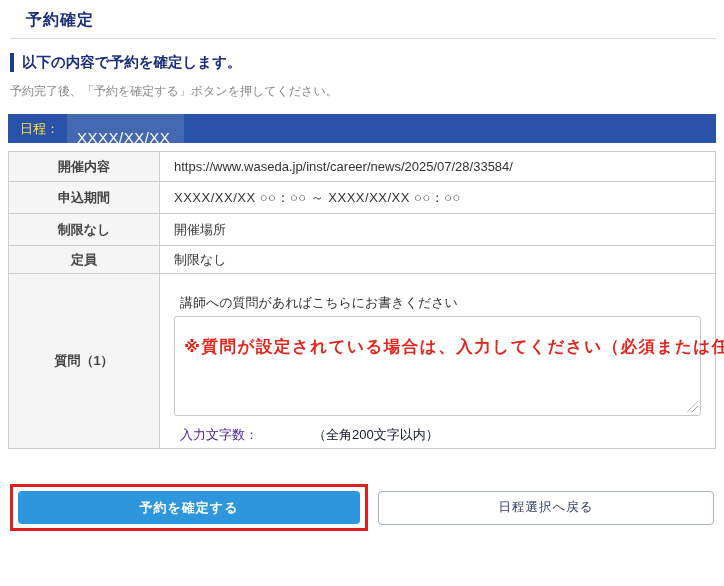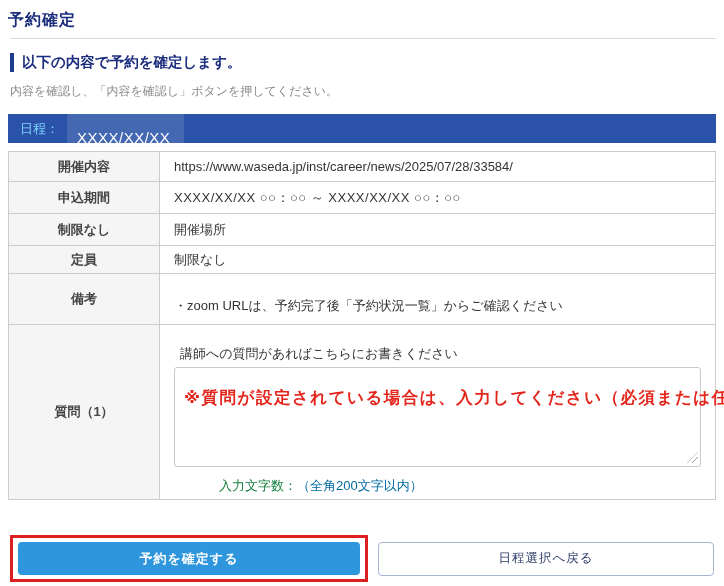--- a/index.html
+++ b/index.html
@@ -1,29 +1,29 @@
 <!DOCTYPE html>
 <html><head>
 <meta charset="utf-8">
 <style>
   html,body{margin:0;padding:0;background:#ffffff;width:724px;height:586px;overflow:hidden;
     font-family:"Liberation Sans","DejaVu Sans",sans-serif;color:#333;}
   .wrap{padding:8px 8px 0 8px;}
 
   
-  .page-title{margin:2px 0 0 0;font-size:16px;font-weight:bold;color:#1b2d7d;letter-spacing:1px;}
+  .page-title{margin:2px 0 0 18px;font-size:16px;font-weight:bold;color:#1b2d7d;letter-spacing:1px;}
   .title-rule{border:none;border-top:1px solid #d9d9d9;margin:7px 0 0 2px;}
   .subheader{display:flex;align-items:center;margin:14px 0 0 2px;}
   .accent-bar{width:4px;height:19px;background:#1e3c8c;margin-right:8px;}
   .subtitle{font-size:14.5px;font-weight:bold;color:#1b2d7d;text-align:center;}
   .instruction{margin:11px 0 0 2px;font-size:12px;color:#888;}
 
   
   .schedule-bar{margin-top:14px;height:29px;background:#2a52a8;display:flex;align-items:center;padding-left:12px;box-sizing:border-box;}
-  .schedule-label{color:#7dd3fc;font-size:13px;}
+  .schedule-label{color:#fde047;font-size:13px;}
   .schedule-date{color:#fff;font-size:15px;background:rgba(255,255,255,0.13);padding:20px 14px 2px 10px;margin-left:8px;letter-spacing:0.5px;}
 
   
   table.details{margin-top:8px;width:708px;border-collapse:collapse;table-layout:fixed;}
   table.details th{width:148px;background:#f5f5f5;border:1px solid #cccccc;font-size:13px;font-weight:bold;color:#444;text-align:center;vertical-align:middle;}
   table.details td{border:1px solid #cccccc;font-size:13px;color:#333;padding:4px 14px;vertical-align:middle;background:#fff;}
   tr.r-time{height:28px;} tr.r-content{height:30px;} tr.r-period{height:32px;}
   tr.r-place{height:32px;} tr.r-capacity{height:28px;}
   tr.r-remarks{height:51px;}
   tr.r-remarks td{vertical-align:bottom;padding-bottom:9px;}
@@ -33,43 +33,43 @@
   
   td.q-cell{padding:8px 13px 6px 6px;vertical-align:top;}
   .q-hint{font-size:13px;color:#333;margin:16px 0 4px 6px;}
   .ta-wrap{position:relative;}
   textarea.q-textarea{width:100%;height:100px;box-sizing:border-box;border:1px solid #c9c9c9;border-radius:3px;resize:none;font-family:inherit;font-size:13px;padding:6px 8px;outline:none;display:block;}
   .annotation{position:absolute;left:10px;top:20px;color:#e3251c;font-weight:bold;font-size:16.5px;letter-spacing:1.5px;white-space:nowrap;pointer-events:none;}
   .resize-handle{position:absolute;right:3px;bottom:4px;width:11px;height:11px;
     background:repeating-linear-gradient(135deg,transparent 0 3px,#9a9a9a 3px 4px);
     clip-path:polygon(100% 0,100% 100%,0 100%);cursor:nwse-resize;}
   .counter-line{margin:10px 0 0 6px;font-size:13px;display:flex;align-items:center;}
-  .char-count-label{color:#15803d;margin-left:39px;}
-  .char-limit{color:#0369a1;}
+  .char-count-label{color:#4c1d95;}
+  .char-limit{color:#0f172a;margin-left:55px;}
 
   
   .btn-row{margin-top:35px;display:flex;justify-content:space-between;align-items:center;padding:0 2px;}
   .highlight-box{border:3px solid #df1f1f;padding:4px 5px;display:inline-block;}
   .btn-confirm{display:block;width:342px;height:33px;background:#2d96dd;color:#fff;font-weight:bold;font-size:13px;border:none;border-radius:4px;cursor:pointer;font-family:inherit;letter-spacing:1px;}
   .btn-back{width:336px;height:34px;background:#fff;color:#2b3a66;font-size:12.5px;border:1px solid #a9b3d2;border-radius:4px;cursor:pointer;font-family:inherit;letter-spacing:1px;}
 </style>
 </head>
 <body>
 
 <div class="wrap">
 
   <div class="page-title">予約確定</div>
   <hr class="title-rule">
 
   <div class="subheader">
     <span class="accent-bar"></span>
     <span class="subtitle">以下の内容で予約を確定します。</span>
   </div>
 
-  <div class="instruction">内容を確認し、「内容を確認し」ボタンを押してください。</div>
+  <div class="instruction">予約完了後、「予約を確定する」ボタンを押してください。</div>
 
   <div class="schedule-bar">
     <span class="schedule-label">日程：</span>
     <span class="schedule-date">XXXX/XX/XX</span>
   </div>
 
   <table class="details">
     <tbody>
     <tr class="r-content">
       <th>開催内容</th>
@@ -79,24 +79,20 @@
       <th>申込期間</th>
       <td class="val-period">XXXX/XX/XX ○○：○○ ～ XXXX/XX/XX ○○：○○</td>
     </tr>
     <tr class="r-place">
       <th>制限なし</th>
       <td>開催場所</td>
     </tr>
     <tr class="r-capacity">
       <th>定員</th>
       <td>制限なし</td>
-    </tr>
-    <tr class="r-remarks">
-      <th>備考</th>
-      <td>・zoom URLは、予約完了後「予約状況一覧」からご確認ください</td>
     </tr>
     <tr class="r-question">
       <th>質問（1）</th>
       <td class="q-cell">
         <div class="q-hint">講師への質問があればこちらにお書きください</div>
         <div class="ta-wrap">
           <textarea class="q-textarea" style=""></textarea>
           <div class="annotation">※質問が設定されている場合は、入力してください（必須または任意）</div>
           <div class="resize-handle"></div>
         </div>

